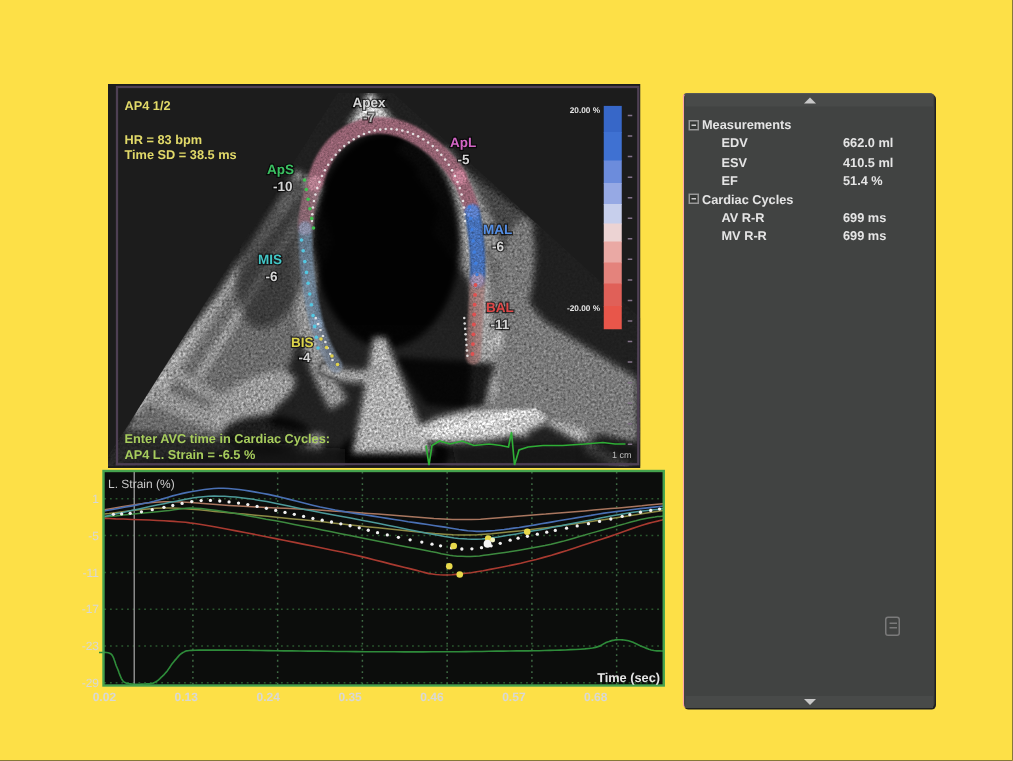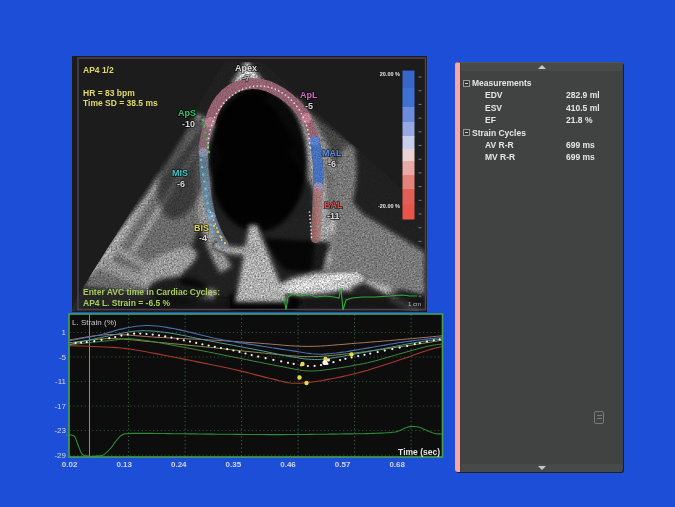--- a/index.html
+++ b/index.html
@@ -1,17 +1,17 @@
 <!DOCTYPE html>
 <html><head><meta charset="utf-8">
 <style>
 html,body{margin:0;padding:0;background:#2b2b2b;width:675px;height:507px;overflow:hidden}
 *{font-family:"Liberation Sans",sans-serif;box-sizing:border-box}
-#stage{position:relative;width:675px;height:507px;background:#1d4ed8}
-#panel{position:absolute;left:455px;top:62px;width:168px;height:410px;background:#414342;border-radius:3px;border-top:1px solid #565856;border-left:5px solid #fca5a5;box-shadow:1px 1px 0 #202020}
+#stage{position:relative;width:675px;height:507px;background:#fde047}
+#panel{position:absolute;left:455px;top:62px;width:168px;height:410px;background:#414342;border-radius:3px;border-top:1px solid #565856;border-left:1px solid #fca5a5;box-shadow:1px 1px 0 #202020}
 .pstrip{position:absolute;left:1px;right:1px;height:8px;background:#484a49;text-align:center}
 .up{display:inline-block;width:0;height:0;border-left:4.5px solid transparent;border-right:4.5px solid transparent;border-bottom:4.5px solid #c8c8c8;margin-top:2px;vertical-align:top}
 .down{display:inline-block;width:0;height:0;border-left:4.5px solid transparent;border-right:4.5px solid transparent;border-top:4.5px solid #c8c8c8;margin-top:2px;vertical-align:top}
 #panel .row{position:relative;height:12.4px;line-height:12.4px;font-size:8.5px;font-weight:bold;color:#e7e7e7;white-space:nowrap;opacity:0.99}
 #panel .row:nth-of-type(2){margin-top:14px}
 .ebox{position:absolute;left:3px;top:2.5px;width:7px;height:7px;border:1px solid #9a9a9a;background:#353735}
 .ebox span{position:absolute;left:1px;top:2px;width:3px;height:1px;background:#cccccc}
 .hname{position:absolute;left:12px}
 .iname{position:absolute;left:25px}
 .ival{position:absolute;left:106px}
@@ -366,35 +366,35 @@
 <div id="panel">
 <div class="pstrip" style="top:0"><span class="up"></span></div>
 <div class="row">
         <span class="ebox">
           <span></span>
         </span>
         <span class="hname">Measurements</span>
       </div>
       <div class="row">
         <span class="iname">EDV</span>
-        <span class="ival">282.9 ml</span>
+        <span class="ival">662.0 ml</span>
       </div>
       <div class="row">
         <span class="iname">ESV</span>
         <span class="ival">410.5 ml</span>
       </div>
       <div class="row">
         <span class="iname">EF</span>
-        <span class="ival">21.8 %</span>
+        <span class="ival">51.4 %</span>
       </div>
       <div class="row">
         <span class="ebox">
           <span></span>
         </span>
-        <span class="hname">Strain Cycles</span>
+        <span class="hname">Cardiac Cycles</span>
       </div>
       <div class="row">
         <span class="iname">AV R-R</span>
         <span class="ival">699 ms</span>
       </div>
       <div class="row">
         <span class="iname">MV R-R</span>
         <span class="ival">699 ms</span>
       </div>
 <div class="pstrip" style="bottom:0"><span class="down"></span></div>

